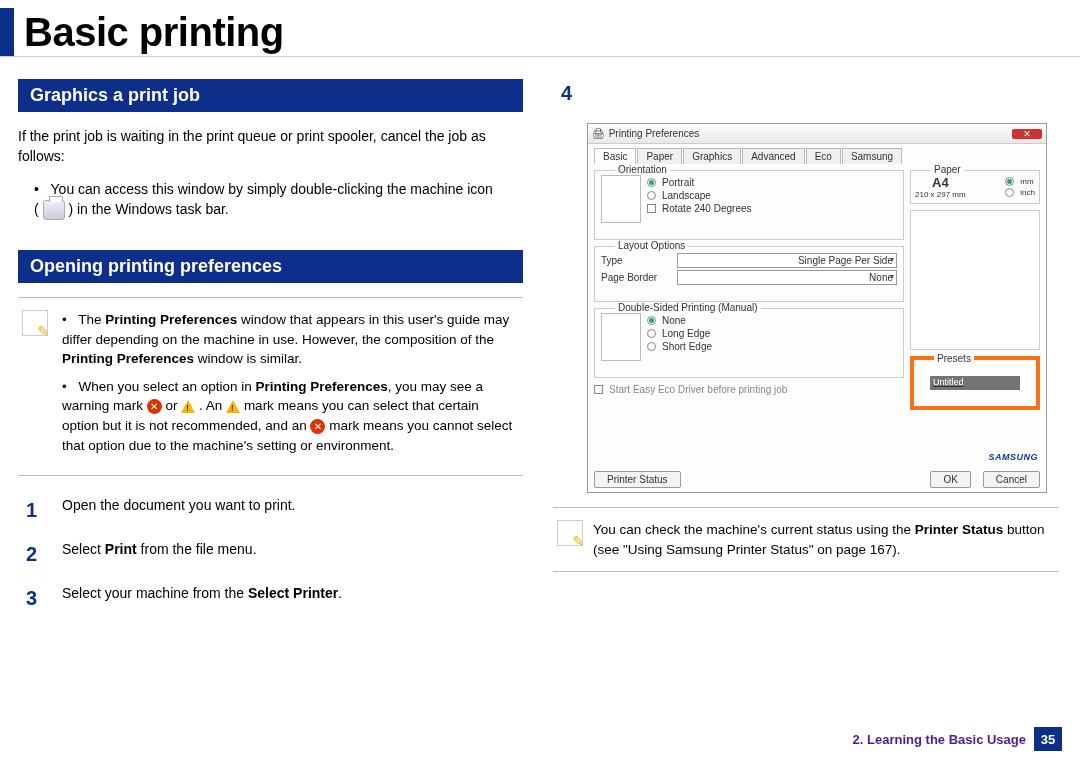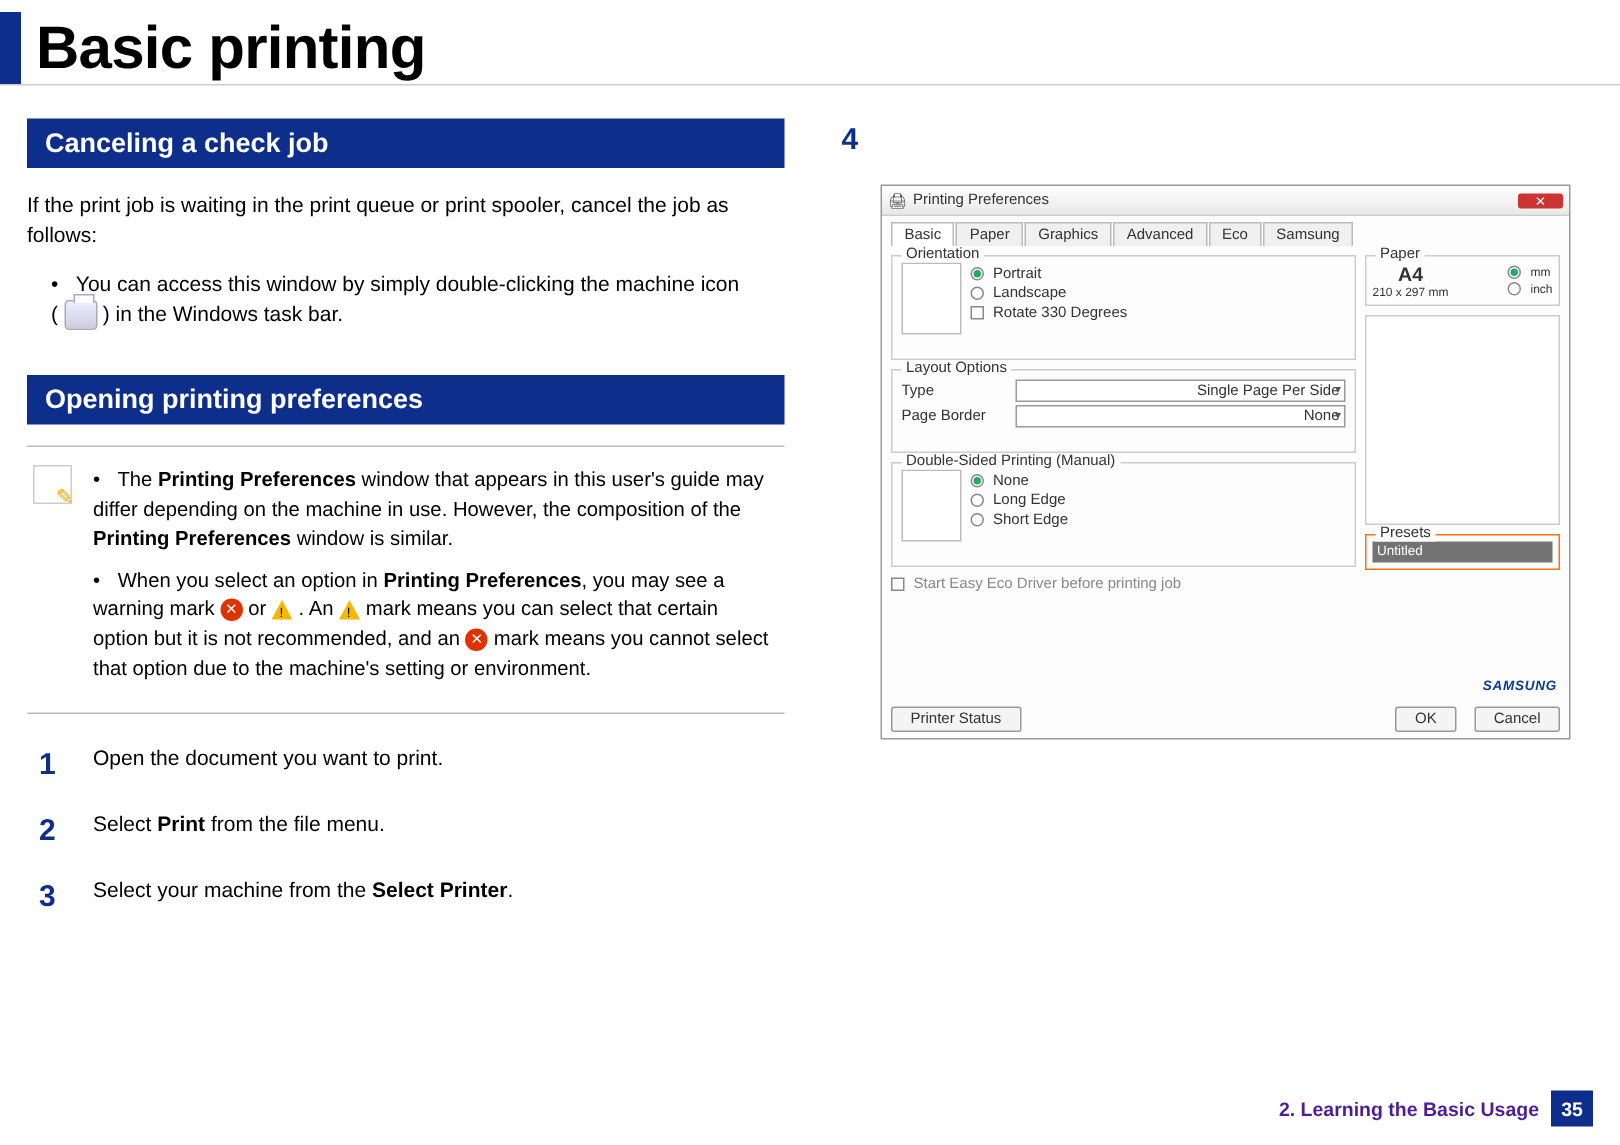--- a/index.html
+++ b/index.html
@@ -159,31 +159,31 @@
   }
   .ss-titlebar .t { display:flex; align-items:center; gap:4px; }
   .ss-close { background:#c33; color:#fff; width:30px; text-align:center; border-radius:2px; font-size:9px;}
   .ss-tabs { display:flex; gap:1px; margin:4px 6px 0 6px; font-size:10px; }
   .ss-tab { border:1px solid #bbb; border-bottom:none; padding:2px 8px; background:#f0f0f0; }
   .ss-tab.active { background:#fff; }
   .ss-body { display:flex; padding:6px; gap:6px; }
   .ss-left { flex:1; }
   .ss-right { width:130px; }
   .ss-field { border:1px solid #ccc; margin-bottom:6px; padding:4px 6px; position:relative; }
-  .ss-field legend, .ss-legend { position:absolute; top:-7px; left:6px; background:#fdfdfd; padding:0 3px; font-size:10px; }
+  .ss-field legend, .ss-legend { position:absolute; top:-7px; left:20px; background:#fdfdfd; padding:0 3px; font-size:10px; }
   .ss-row { display:flex; align-items:center; gap:6px; margin:2px 0; }
   .radio { width:9px; height:9px; border:1px solid #888; border-radius:50%; display:inline-block; }
   .radio.on::after{content:"";display:block;width:5px;height:5px;margin:1px;background:#2a6;border-radius:50%;}
   .chk { width:9px;height:9px;border:1px solid #888;display:inline-block; }
   .sel { border:1px solid #999; background:#fff; padding:1px 3px; flex:1; position:relative;text-align:right; }
   .sel::after{content:"▾";position:absolute;right:2px;font-size:8px;color:#555;}
   .ss-thumb { width:40px; height:48px; border:1px solid #bbb; background:#fff; margin-right:6px; }
   .ss-paper-box { border:1px solid #ccc; text-align:center; padding:4px; margin-bottom:6px; position:relative;}
   .ss-preview { border:1px solid #ccc; height:140px; background:#fff; margin-bottom:6px; position:relative;}
-  .ss-presets { border:1px solid #f97316; padding:4px; position:relative; }
+  .ss-presets { border:4px solid #f97316; padding:16px; position:relative;text-decoration:underline; }
   .ss-presets .selbox { background:#737373; color:#fff; font-size:9px; padding:1px 3px; height:14px; }
   .ss-footer {
     position:absolute; bottom:4px; left:6px; right:6px;
     display:flex; justify-content:space-between; align-items:center;
   }
   .ss-btn { border:1px solid #999; background:#f4f4f4; padding:2px 12px; font-size:10px; border-radius:2px; }
   .page-footer {
     position:absolute;
     bottom:12px; right:18px;
     display:flex;
@@ -213,21 +213,21 @@
 <body>
 
 <div class="page-title-bar">
   <div class="title-block"></div>
   <h1 class="page-title">Basic printing</h1>
 </div>
 
 <div class="columns">
 
   <div class="col">
-    <div class="section-header">Canceling a check job</div>
+    <div class="section-header">Graphics a print job</div>
     <p class="body-text">If the print job is waiting in the print queue or print spooler, cancel the job as follows:</p>
     <ul class="bullet body-text">
       <li>
         <span>You can access this window by simply double-clicking the machine icon</span><br>
         ( <span class="printer-icon"></span>
         <span>) in the Windows task bar.</span>
       </li>
     </ul>
 
     <div style="height:18px"></div>
@@ -309,21 +309,21 @@
                 <div class="ss-row">
                     <span class="radio on"></span>
                     <span>Portrait</span>
                   </div>
                 <div class="ss-row">
                     <span class="radio"></span>
                     <span>Landscape</span>
                   </div>
                 <div class="ss-row">
                     <span class="chk"></span>
-                    <span>Rotate 330 Degrees</span>
+                    <span>Rotate 240 Degrees</span>
                   </div>
               </div>
             </div>
           </div>
           <div class="ss-field" style="height:56px">
             <span class="ss-legend">Layout Options</span>
             <div class="ss-row">
                 <span style="width:70px">Type</span>
                 <div class="sel"><span>Single Page Per Side</span></div>
               </div>
@@ -387,19 +387,25 @@
       <div class="samsung-logo">SAMSUNG</div>
       <div class="ss-footer">
         <div class="ss-btn">Printer Status</div>
         <div style="display:flex;gap:12px">
           <div class="ss-btn">OK</div>
           <div class="ss-btn">Cancel</div>
         </div>
       </div>
     </div>
 
+    <div class="note-box">
+      <div class="note-icon"></div>
+      <div class="note-body">
+        <span>You can check the machine's current status using the </span><b>Printer Status</b><span> button (see "Using Samsung Printer Status" on page 167).</span>
+      </div>
+    </div>
   </div>
 </div>
 
 <div class="page-footer">
   <span class="chap">2. Learning the Basic Usage</span>
   <span class="page-num">35</span>
 </div>
 
 </body></html>

